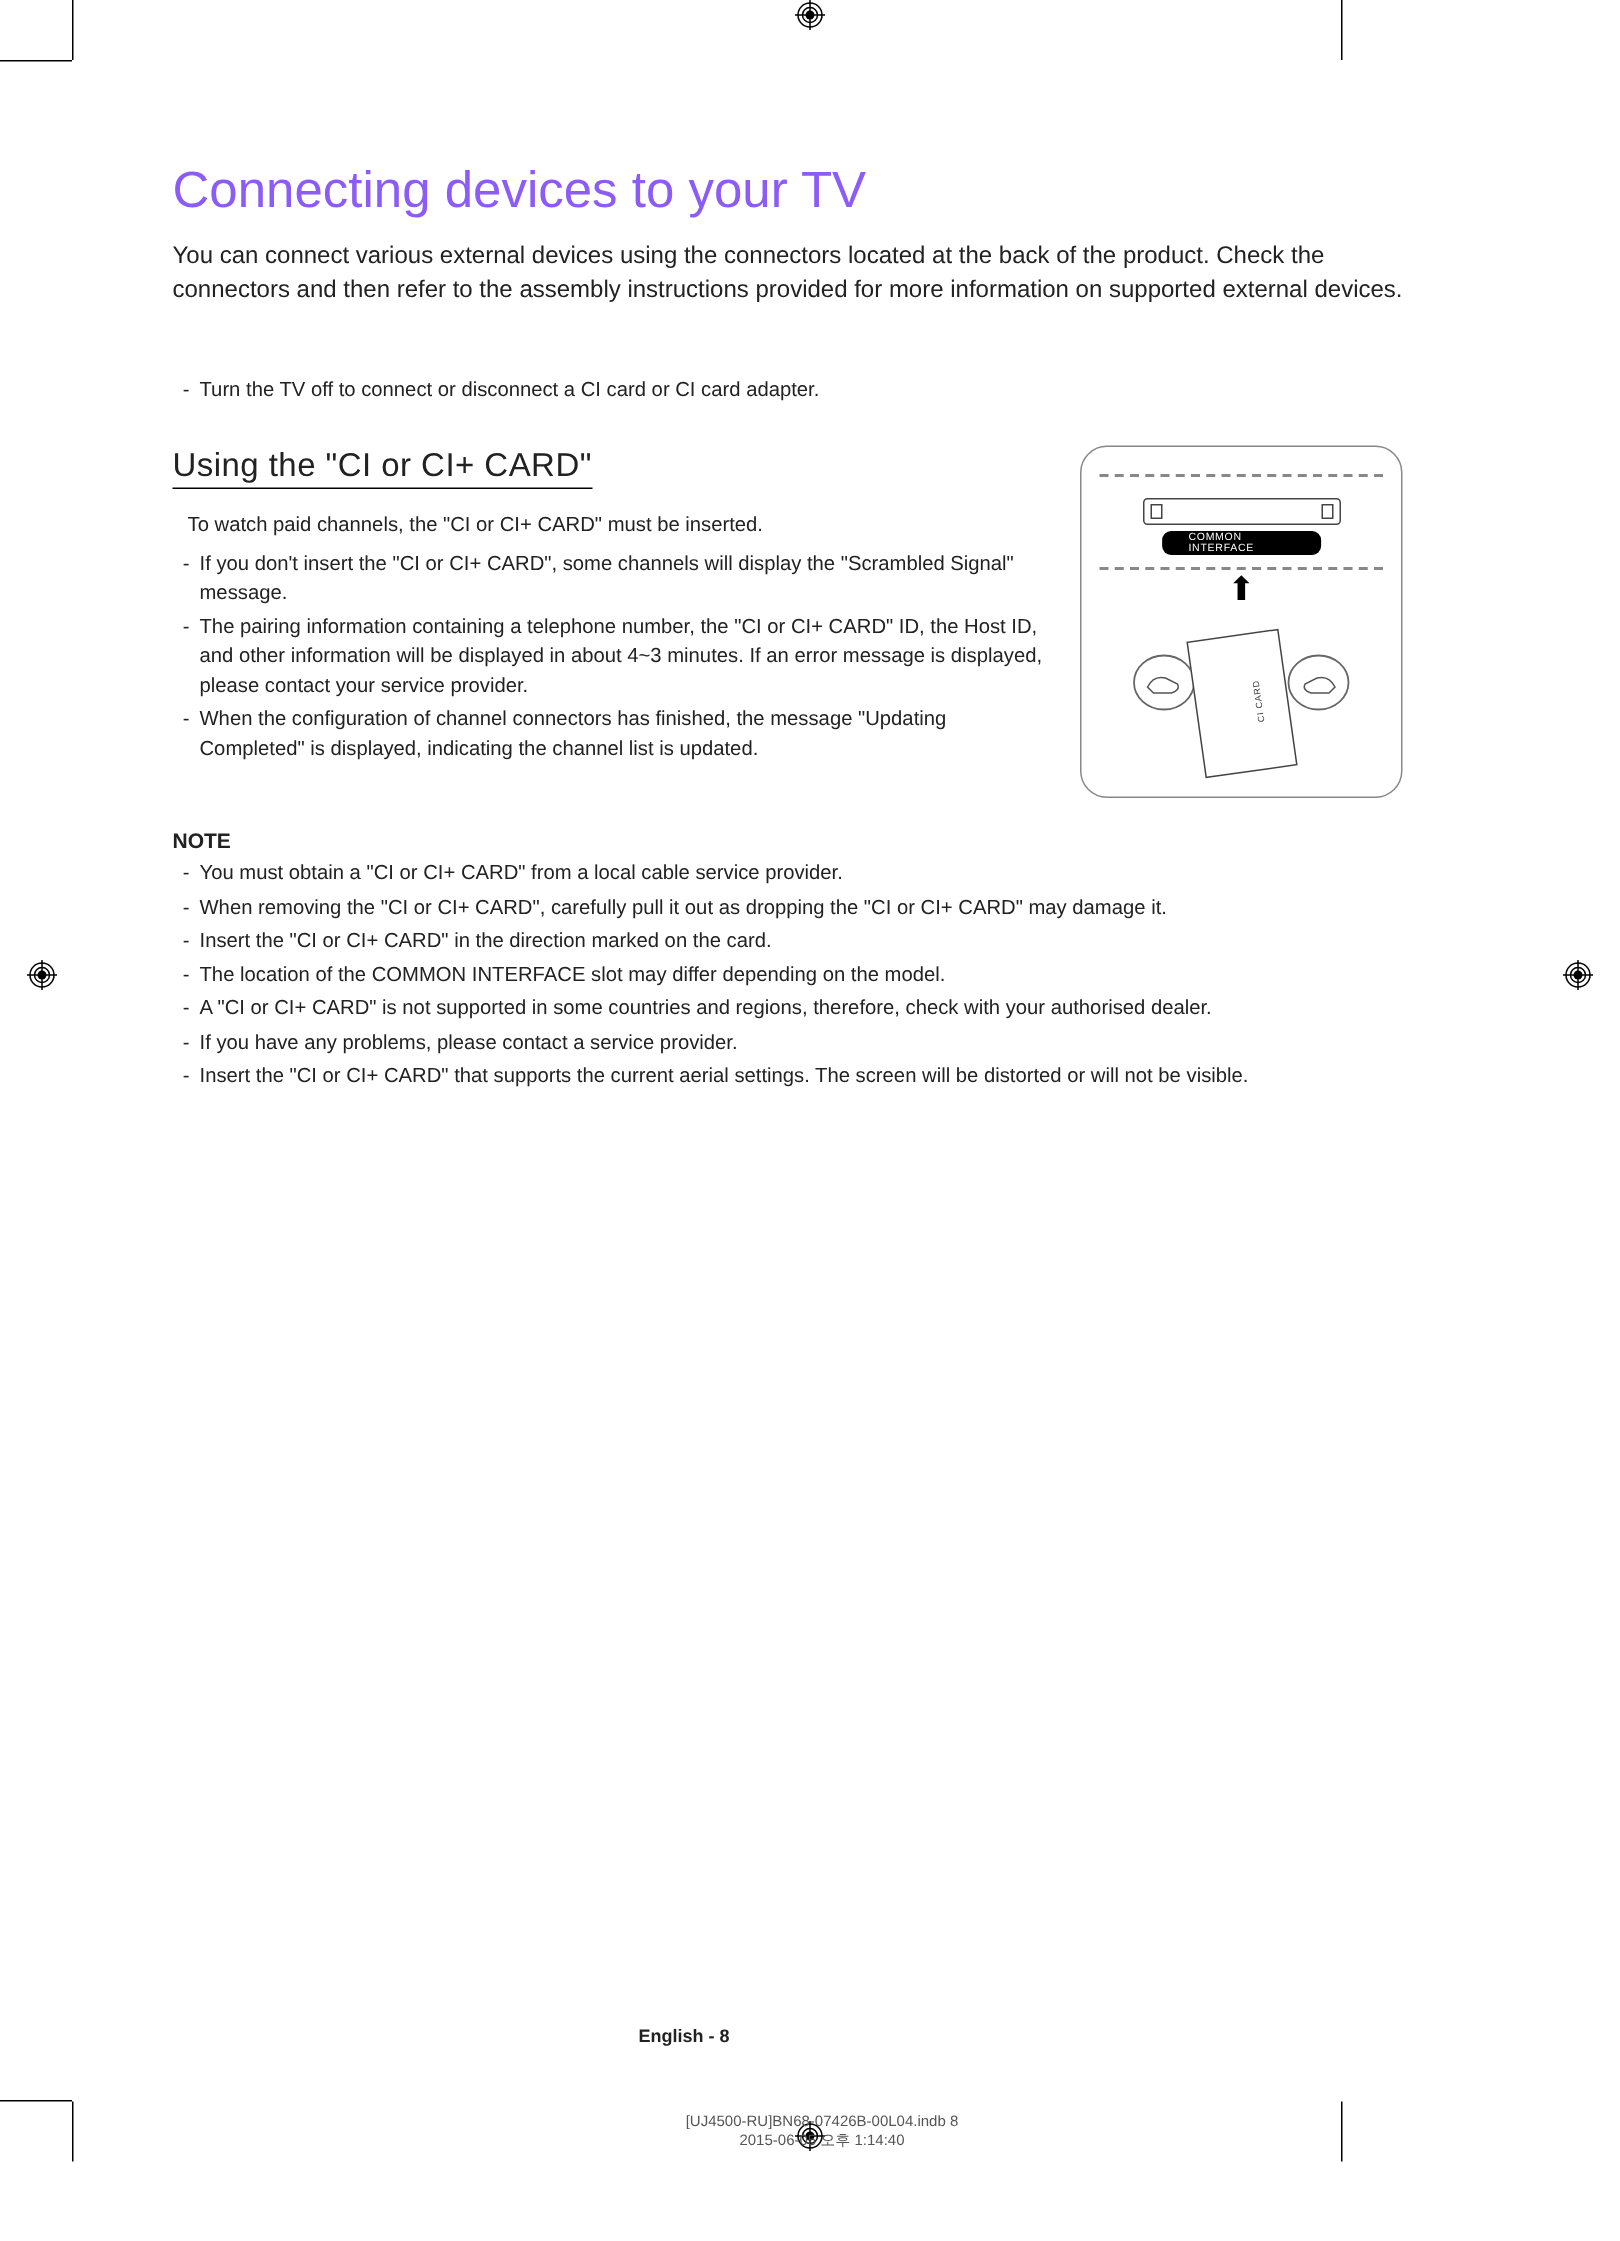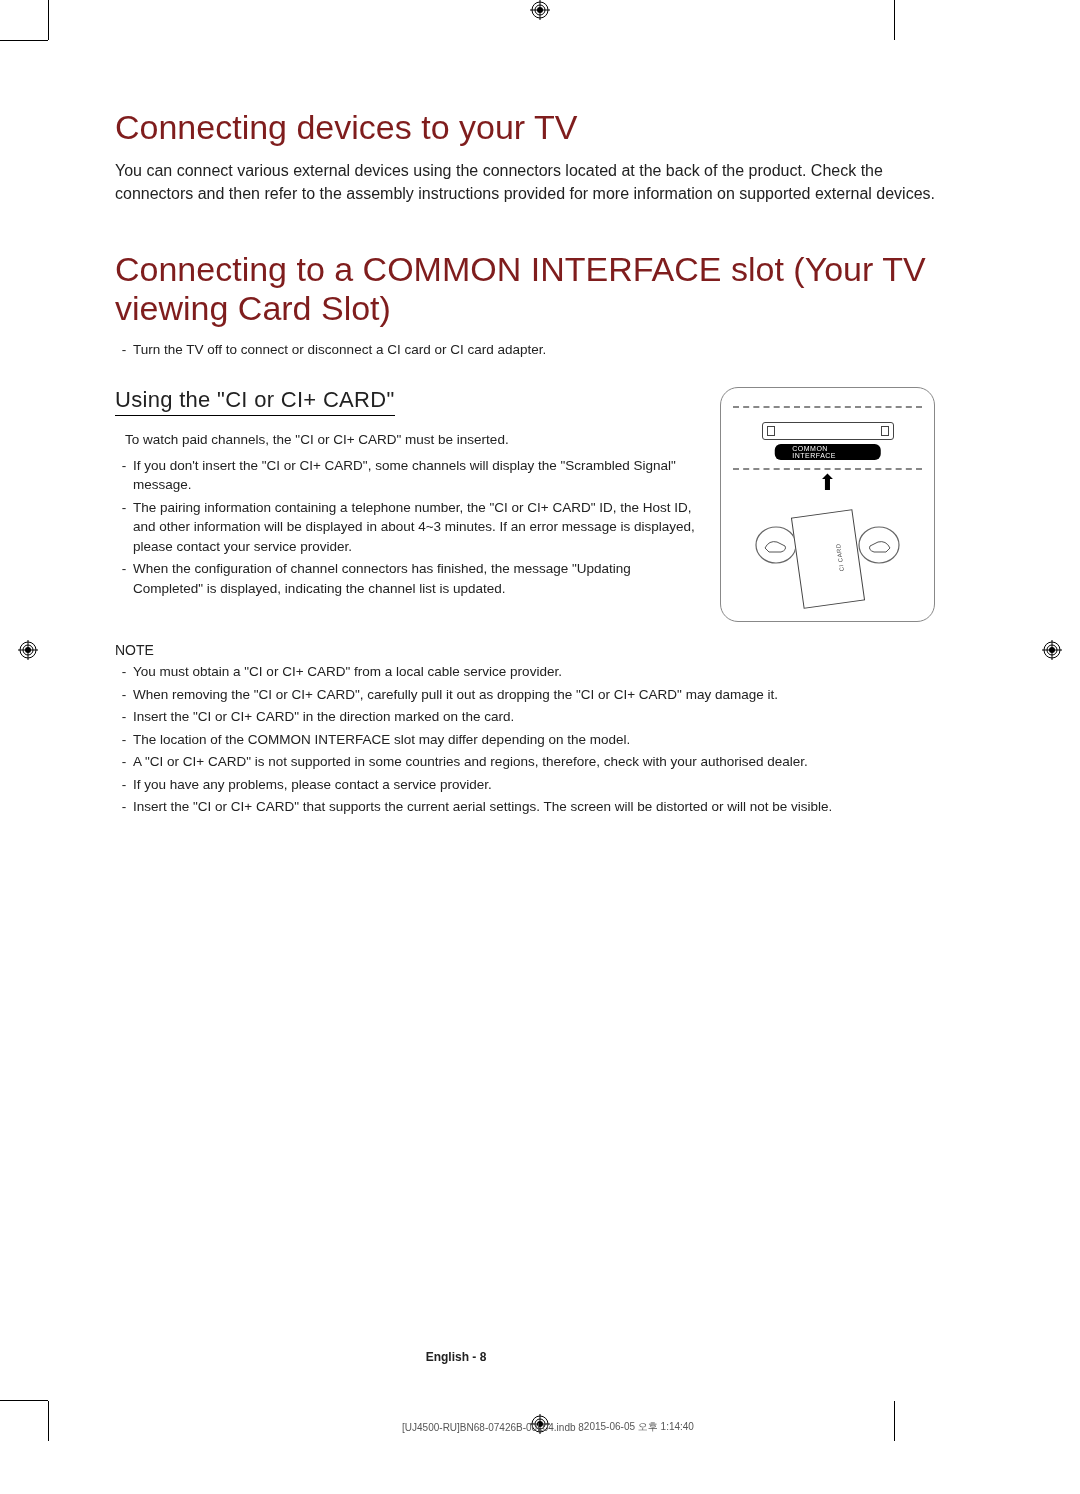--- a/index.html
+++ b/index.html
@@ -31,21 +31,21 @@
     position: absolute;
     left: 115px;
     top: 108px;
     width: 820px;
   }
 
   h1 {
     font-size: 34px;
     font-weight: 400;
     margin: 0 0 12px 0;
-    color: #7f1d1d;
+    color: #8b5cf6;
   }
   .intro {
     font-size: 16px;
     line-height: 1.45;
     margin: 0 0 45px 0;
     color: #222;
   }
   h2.sub {
     font-size: 22px;
     font-weight: 400;
@@ -55,21 +55,21 @@
     padding-bottom: 2px;
     letter-spacing: 0.3px;
   }
   .dash-line { margin: 3px 0; font-size: 13.5px; line-height: 1.45; display: flex; }
   .dash-line .dash { width: 18px; flex-shrink:0; text-align:center; }
   .dash-line .txt  { flex:1; }
   .plain { font-size: 13.5px; line-height: 1.45; margin: 6px 10px; }
 
   .note-hdr {
     font-size: 14px;
-    font-weight: 400;
+    font-weight: 700;
     margin: 20px 0 4px 0;
   }
 
   .two-col { display: flex; gap: 25px; }
   .col-text { flex: 1; }
   .col-fig  { width: 215px; flex-shrink:0; }
 
   .fig-box {
     border: 1px solid #888;
     border-radius: 18px;
@@ -132,20 +132,21 @@
   .footer-meta {
     position: absolute;
     bottom: 60px;
     left: 60px;
     right: 44px;
     font-size: 10px;
     color: #555;
     display: flex;
     justify-content: center;
     align-items: center;
+    flex-direction: column;
   }
 </style>
 </head>
 <body>
 
 <div class="crop-mark cm-top-h"></div>
 <div class="crop-mark cm-top-v"></div>
 <div class="crop-mark cm-tr-v"></div>
 <div class="crop-mark cm-bl-h"></div>
 <div class="crop-mark cm-bl-v"></div>
@@ -186,21 +187,20 @@
       <line x1="0" y1="10" x2="20" y2="10" stroke="#000"></line>
       <circle cx="10" cy="10" r="3" fill="#000"></circle>
     </svg>
 </div>
 
 <div class="page">
 
   <h1>Connecting devices to your TV</h1>
   <p class="intro">You can connect various external devices using the connectors located at the back of the product. Check the connectors and then refer to the assembly instructions provided for more information on supported external devices.</p>
 
-  <h1>Connecting to a COMMON INTERFACE slot (Your TV viewing Card Slot)</h1>
   <div class="dash-line">
     <span class="dash">-</span>
     <span class="txt">Turn the TV off to connect or disconnect a CI card or CI card adapter.</span>
   </div>
 
   <div style="height:24px"></div>
 
   <div class="two-col">
     <div class="col-text">
       <h2 class="sub">Using the "CI or CI+ CARD"</h2>

